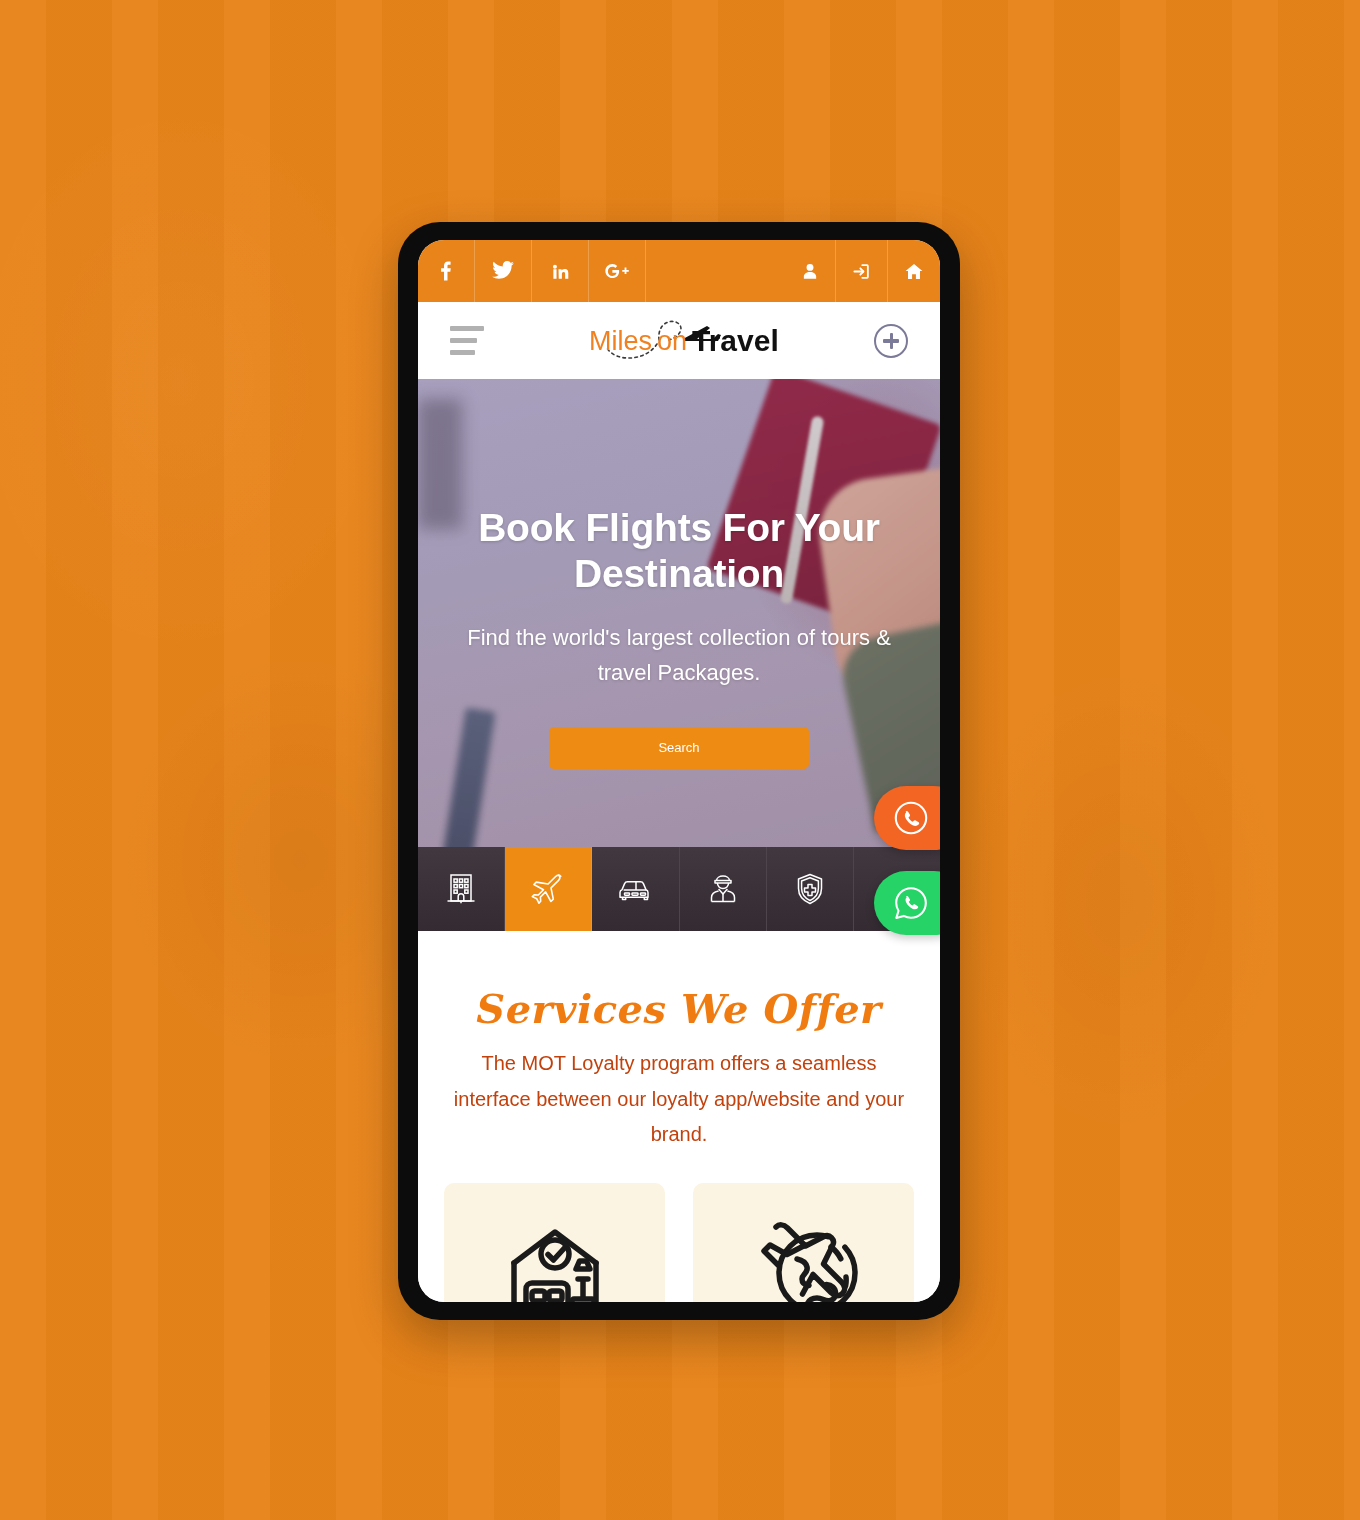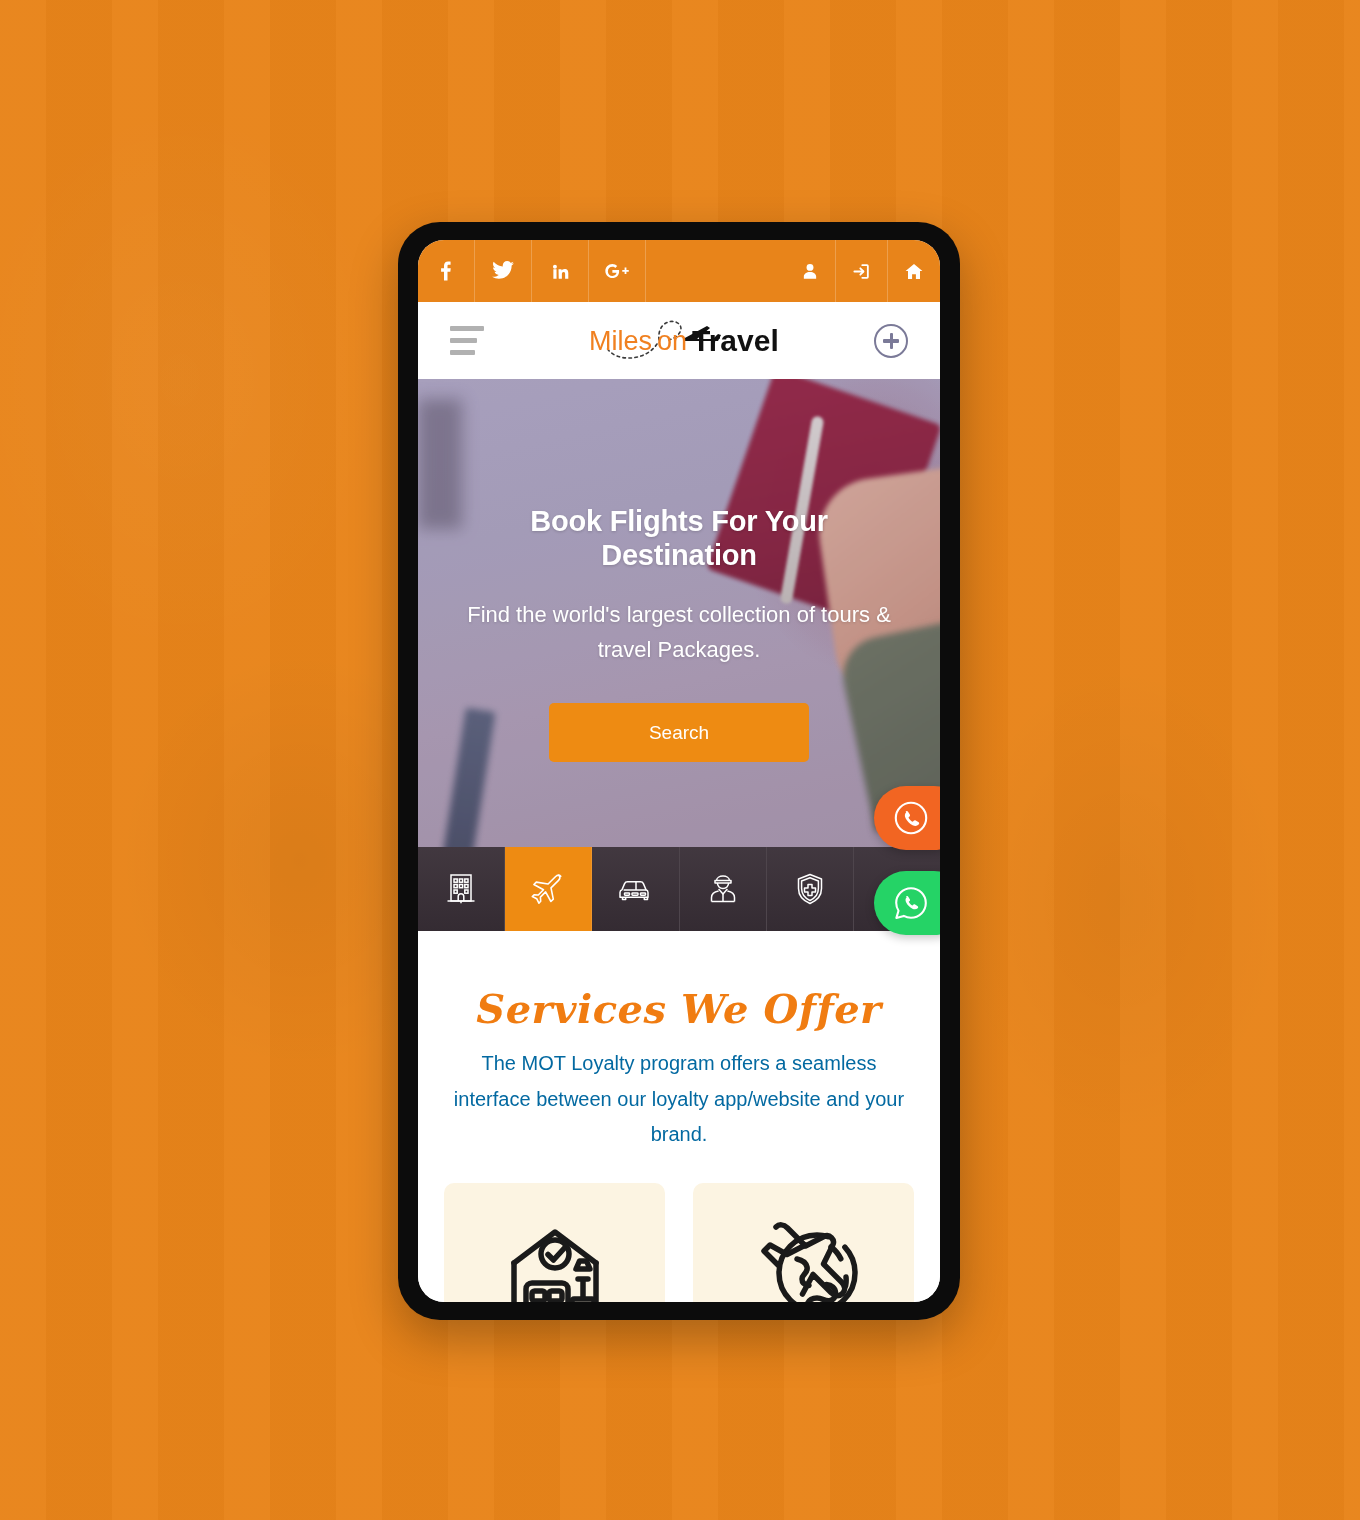--- a/index.html
+++ b/index.html
@@ -184,45 +184,45 @@
     position: absolute;
     inset: 0;
     display: flex;
     flex-direction: column;
     align-items: center;
     justify-content: flex-start;
     padding: 126px 24px 0;
     text-align: center;
   }
   .hero-title {
-    font-size: 29px;
+    font-size: 39px;
     line-height: 1.17;
     font-weight: bold;
     color: #ffffff;
     letter-spacing: -0.2px;
     text-shadow: 0 1px 3px rgba(0,0,0,0.18);
     max-width: 440px;
   }
   .hero-sub {
     margin-top: 24px;
     font-size: 22px;
     line-height: 1.6;
     color: #ffffff;
     max-width: 470px;
     text-shadow: 0 1px 3px rgba(0,0,0,0.16);
   }
   .search-btn {
     margin-top: 36px;
     width: 260px;
-    height: 59px;
+    height: 42px;
     background: #EE8B12;
     border: none;
     border-radius: 5px;
     color: #fff;
-    font-size: 19px;
+    font-size: 13px;
     font-family: "Liberation Sans", sans-serif;
     cursor: pointer;
   }
 
   
   .tabs {
     display: flex;
     height: 84px;
     background: #3a3038;
   }
@@ -256,21 +256,21 @@
     font-style: italic;
     font-weight: bold;
     font-size: 40px;
     color: #F07C11;
     letter-spacing: 0.5px;
   }
   .services-desc {
     margin-top: 14px;
     font-size: 20px;
     line-height: 1.78;
-    color: #0369a1;
+    color: #c2410c;
   }
 
   .cards {
     display: flex;
     gap: 28px;
     margin-top: 30px;
   }
   .card {
     flex: 1 1 0;
     height: 160px;

